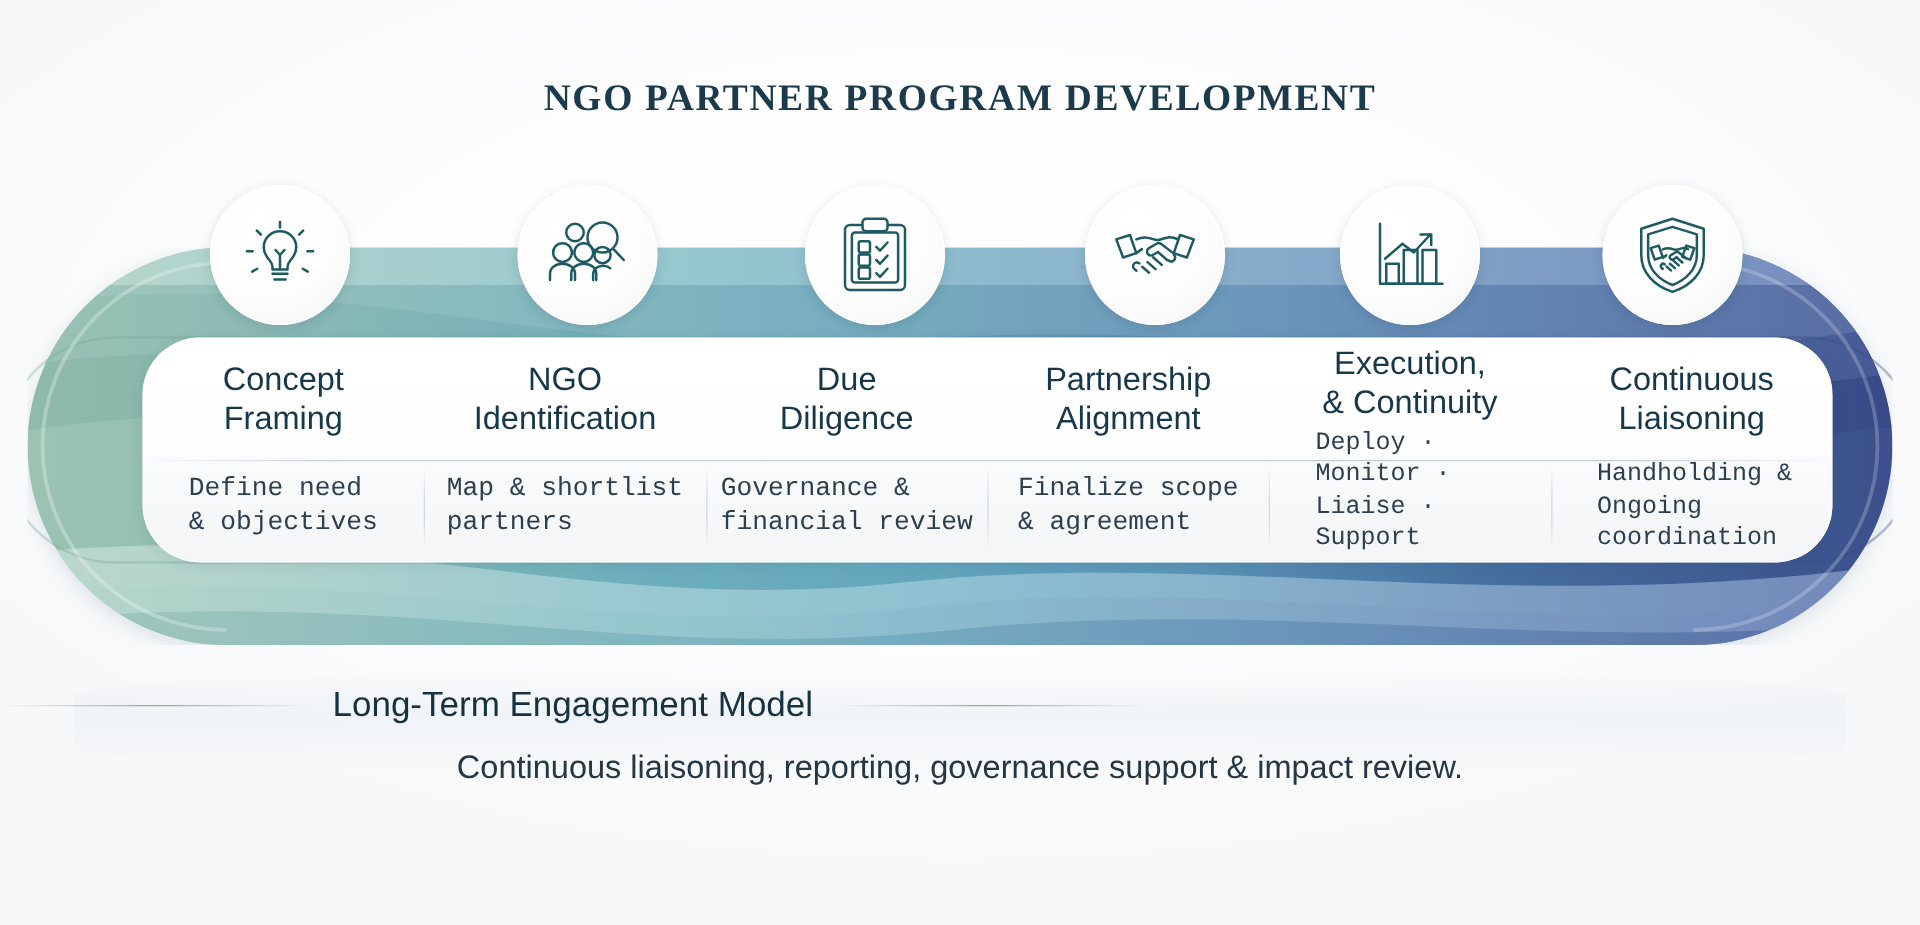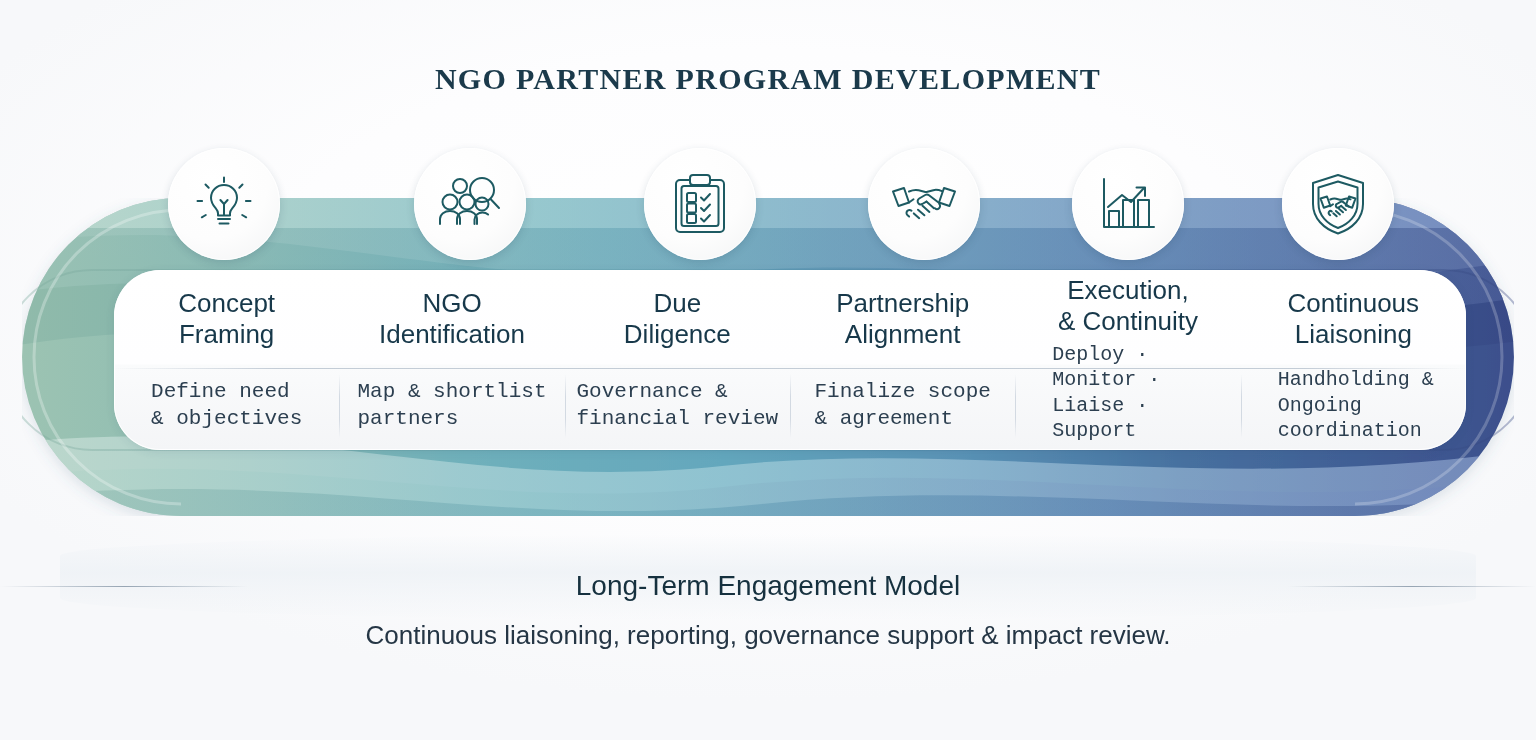--- a/index.html
+++ b/index.html
@@ -73,21 +73,21 @@
   }
   .icon-circle svg{display:block;}
 
   
   #footer{position:absolute;left:0;right:0;top:548px;text-align:center;}
   #footer .band{
     position:absolute;left:60px;right:60px;top:-14px;height:86px;
     background:linear-gradient(180deg,rgba(242,245,248,0) 0%,rgba(238,242,246,.85) 45%,rgba(243,246,249,0) 100%);
     border-radius:50%/22px;
   }
-  #ft-head-row{position:relative;display:flex;align-items:center;justify-content:space-between;gap:18px;margin-top:22px;}
+  #ft-head-row{position:relative;display:flex;align-items:center;justify-content:flex-start;gap:18px;}
   #ft-head-row .rule{
     height:1px;width:248px;
     background:linear-gradient(90deg,rgba(150,165,180,0) 0%,rgba(120,138,156,.75) 50%,rgba(150,165,180,0) 100%);
   }
   #ft-head{
     font-family:"Liberation Sans", sans-serif;
     font-size:28px;font-weight:400;color:#16313f;white-space:nowrap;
   }
   #ft-sub{
     position:relative;margin-top:18px;

